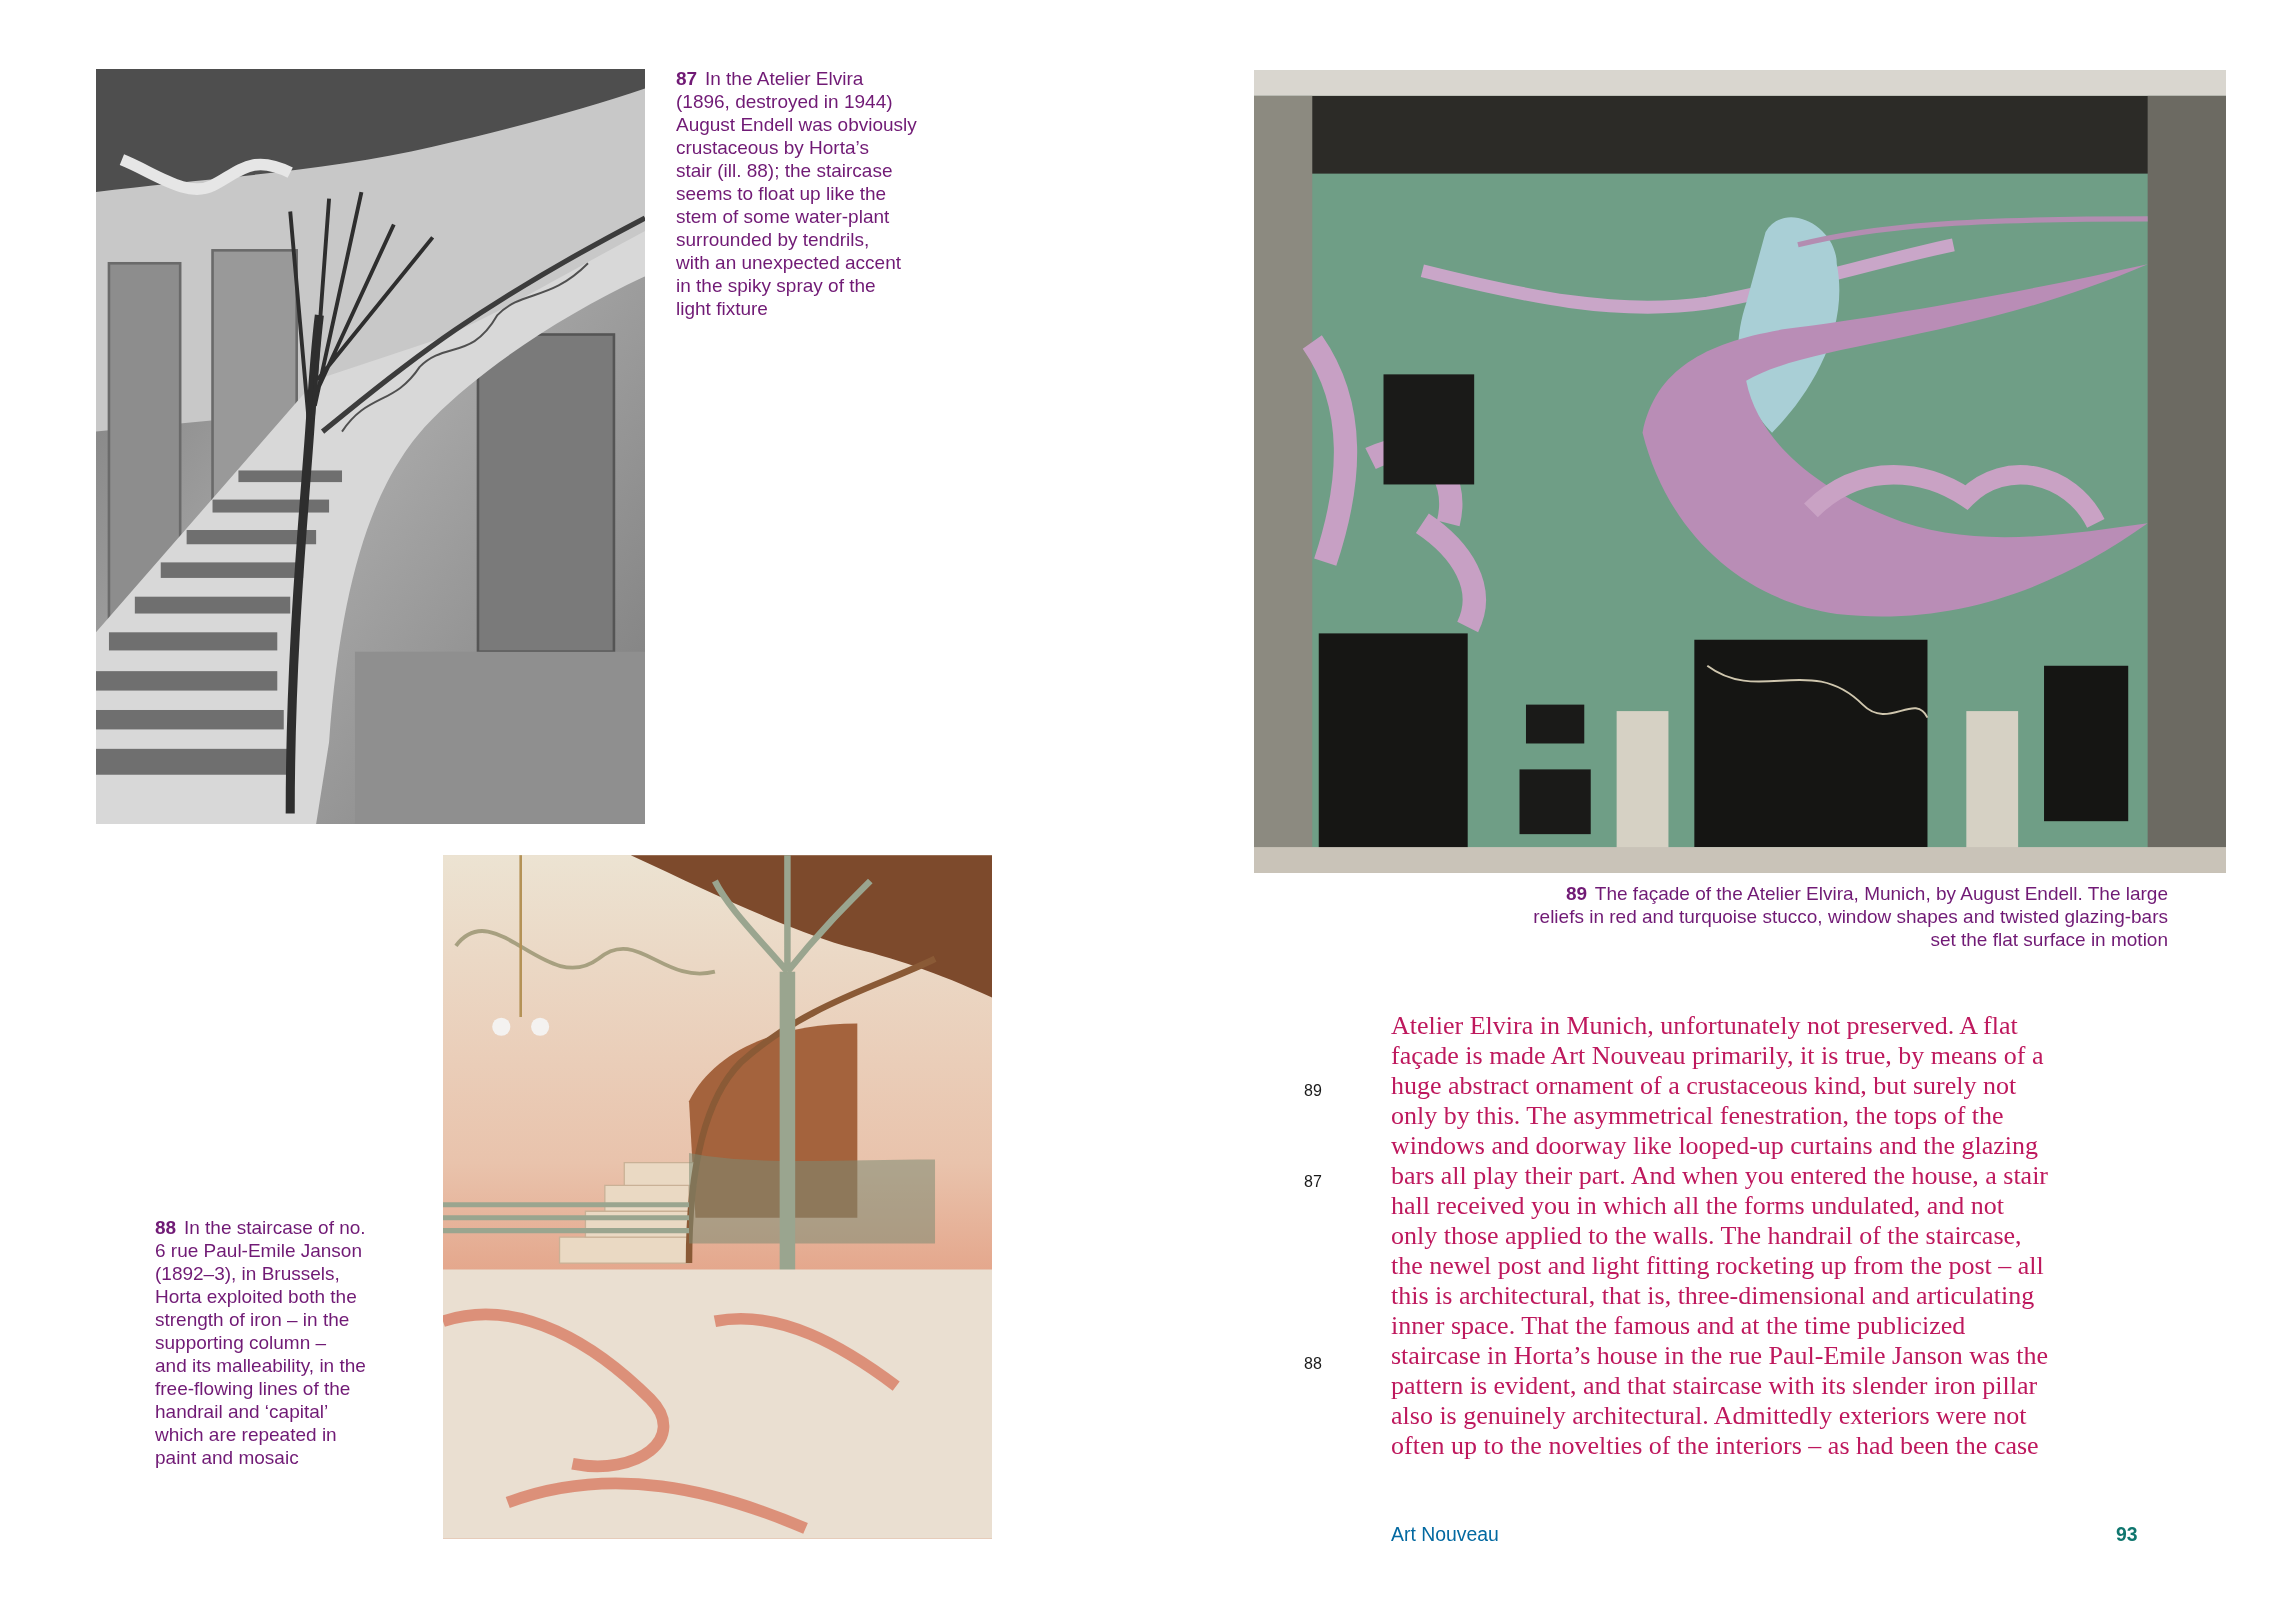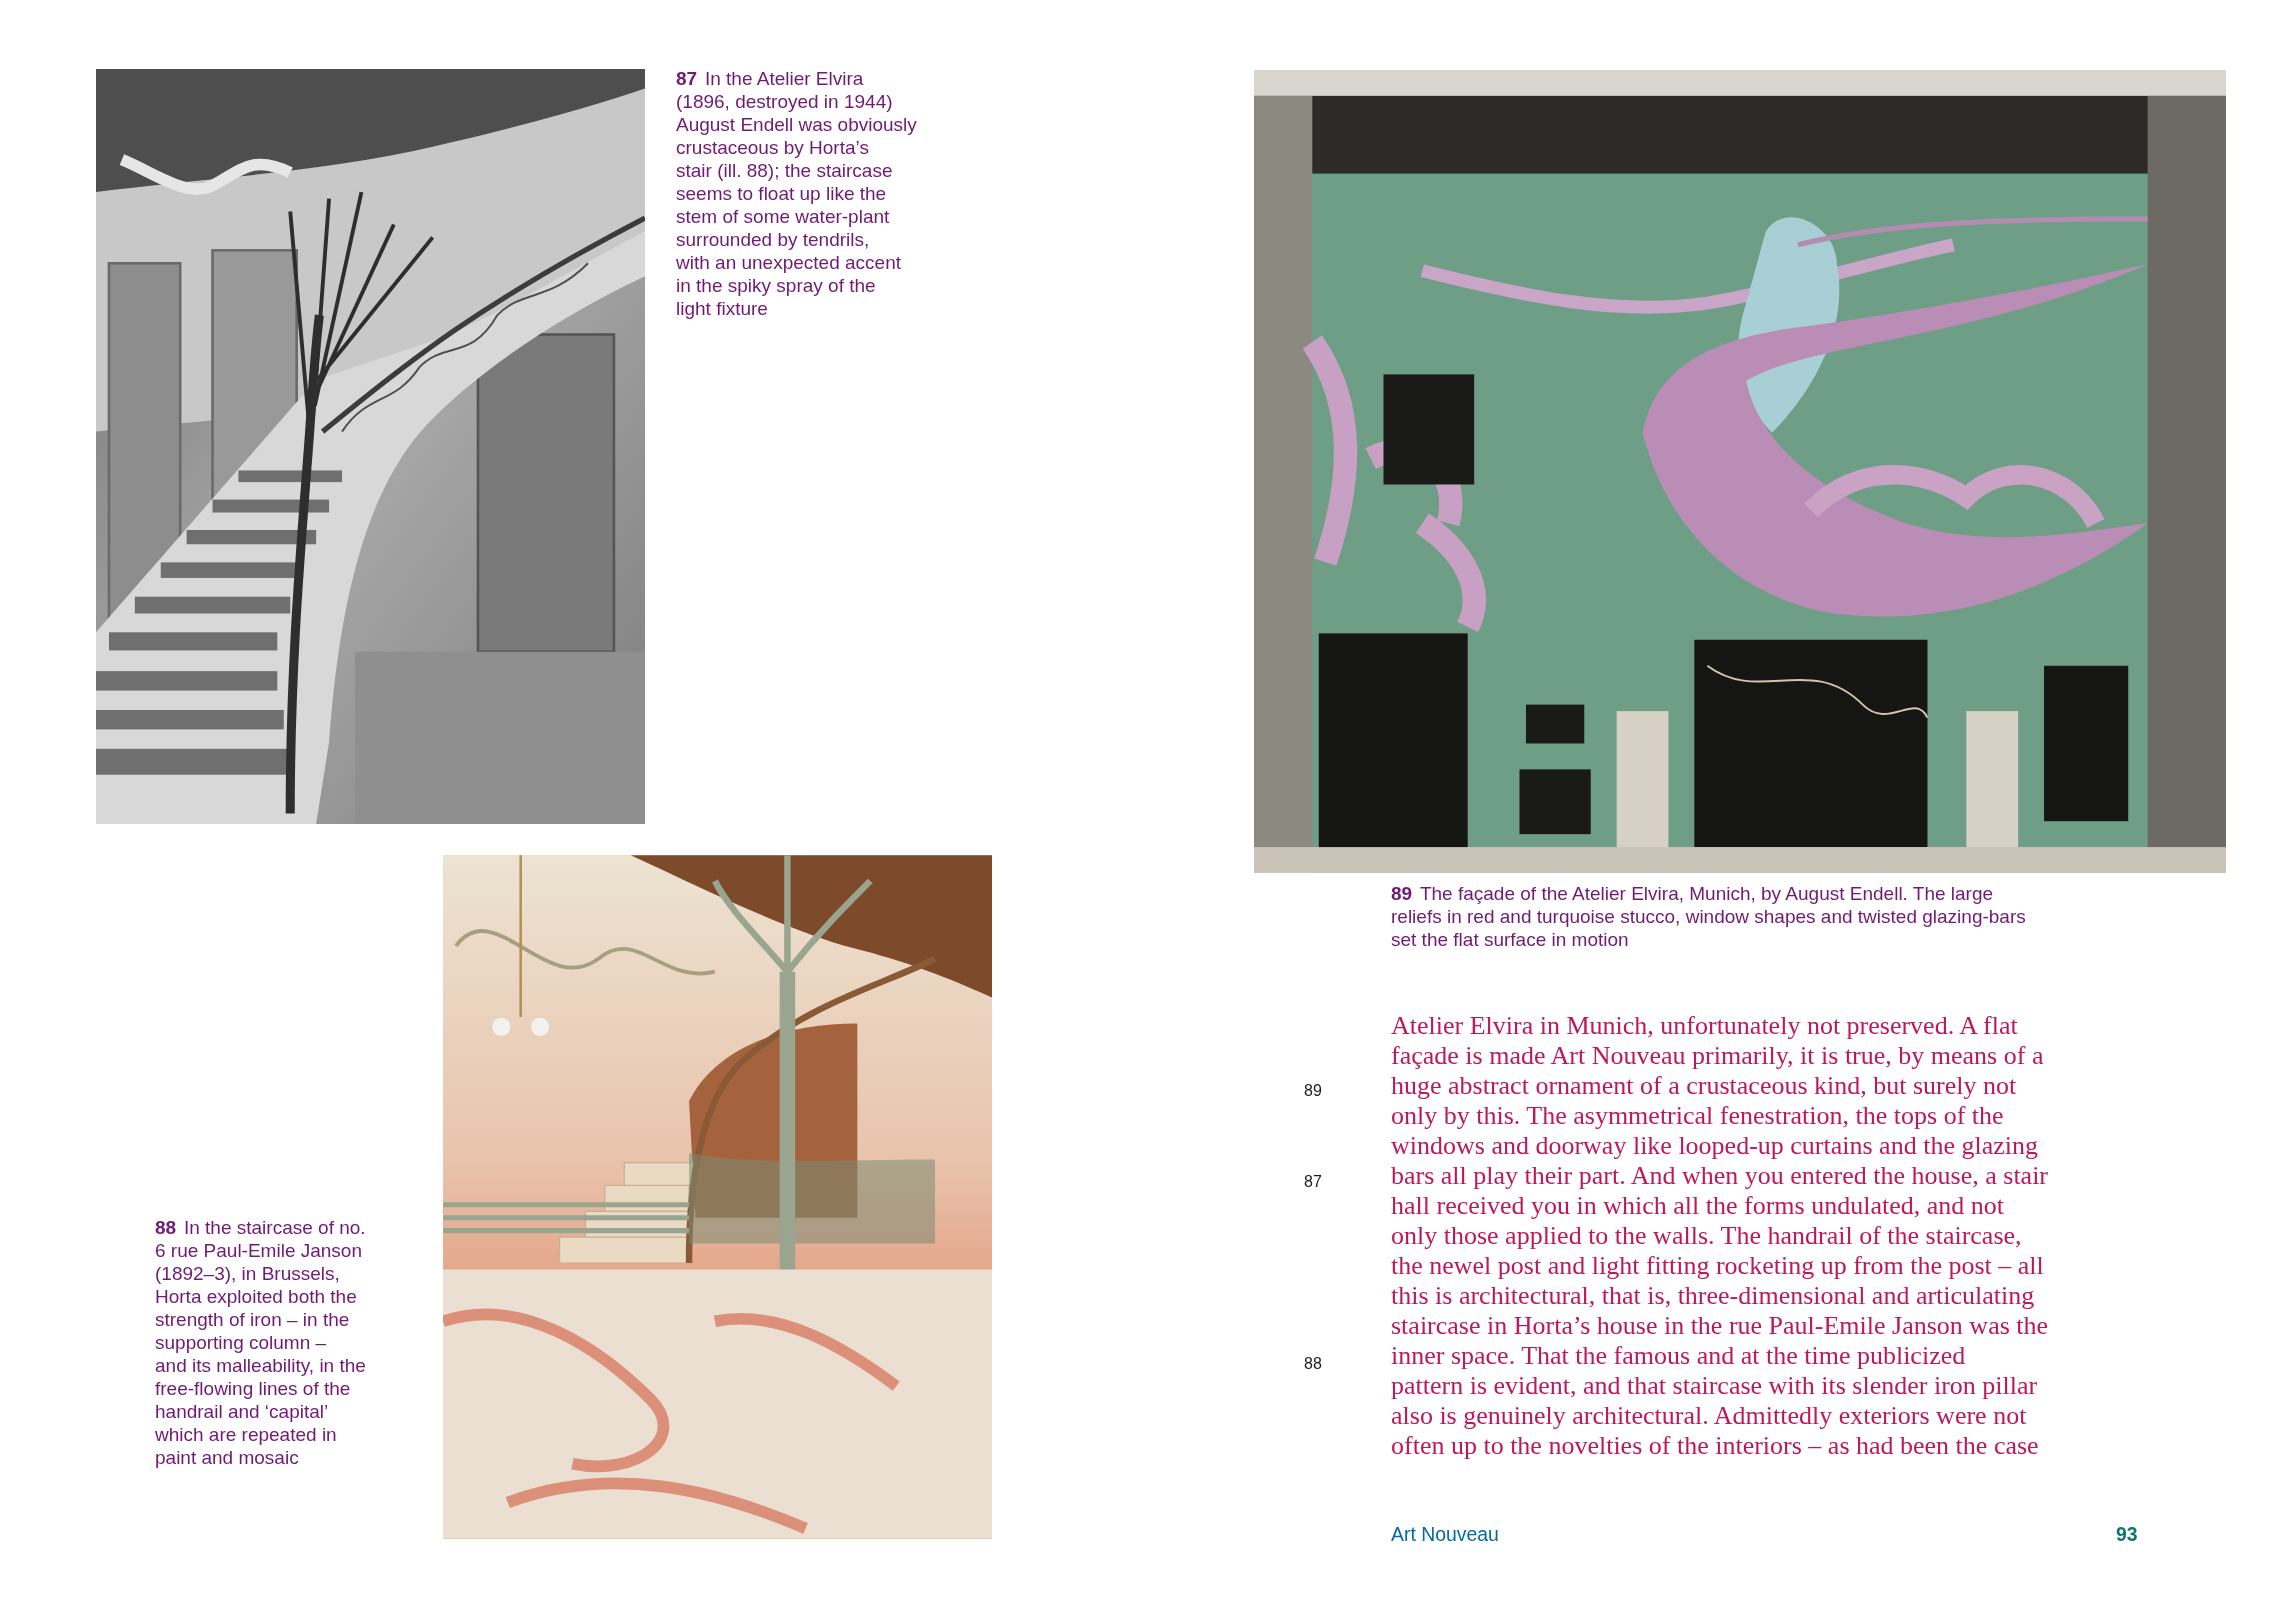--- a/index.html
+++ b/index.html
@@ -143,43 +143,43 @@
     <rect x="410" y="1080" width="110" height="100" fill="#1a1a18"></rect>
     <rect x="560" y="990" width="80" height="240" fill="#d6d1c4"></rect>
     <path d="M680,880 L1040,880 L1040,1200 L680,1200 Z" fill="#151513"></path>
     <path d="M700,920 C780,980 860,900 940,980 C980,1020 1020,960 1040,1000" stroke="#cfc6ae" stroke-width="3" fill="none"></path>
     <rect x="1100" y="990" width="80" height="240" fill="#d6d1c4"></rect>
     <rect x="1220" y="920" width="130" height="240" fill="#151513"></rect>
     <rect x="0" y="1200" width="1501" height="40" fill="#c9c3b8"></rect>
   </svg>
 </div>
 
-<div class="caption" style="left:1391px; top:882px; width:777px;">
+<div class="caption" style="left:1391px; top:882px; width:777px;text-align:right;">
   <span class="caption-line"><span class="num">89</span><span>The façade of the Atelier Elvira, Munich, by August Endell. The large</span></span>
   <span class="caption-line">reliefs in red and turquoise stucco, window shapes and twisted glazing-bars</span>
   <span class="caption-line">set the flat surface in motion</span>
 </div>
 
 <div class="margin-ref" style="top:1082px;">89</div>
 <div class="margin-ref" style="top:1173px;">87</div>
 <div class="margin-ref" style="top:1355px;">88</div>
 
 <div class="body-text">
   <span class="body-line">Atelier Elvira in Munich, unfortunately not preserved. A flat</span>
   <span class="body-line">façade is made Art Nouveau primarily, it is true, by means of a</span>
   <span class="body-line">huge abstract ornament of a crustaceous kind, but surely not</span>
   <span class="body-line">only by this. The asymmetrical fenestration, the tops of the</span>
   <span class="body-line">windows and doorway like looped-up curtains and the glazing</span>
   <span class="body-line">bars all play their part. And when you entered the house, a stair</span>
   <span class="body-line">hall received you in which all the forms undulated, and not</span>
   <span class="body-line">only those applied to the walls. The handrail of the staircase,</span>
   <span class="body-line">the newel post and light fitting rocketing up from the post – all</span>
   <span class="body-line">this is architectural, that is, three-dimensional and articulating</span>
+  <span class="body-line">inner space. That the famous and at the time publicized</span>
   <span class="body-line">staircase in Horta’s house in the rue Paul-Emile Janson was the</span>
-  <span class="body-line">inner space. That the famous and at the time publicized</span>
   <span class="body-line">pattern is evident, and that staircase with its slender iron pillar</span>
   <span class="body-line">also is genuinely architectural. Admittedly exteriors were not</span>
   <span class="body-line">often up to the novelties of the interiors – as had been the case</span>
 </div>
 
 <div class="running-head">Art Nouveau</div>
 <div class="folio">93</div>
 
 
 </body></html>

